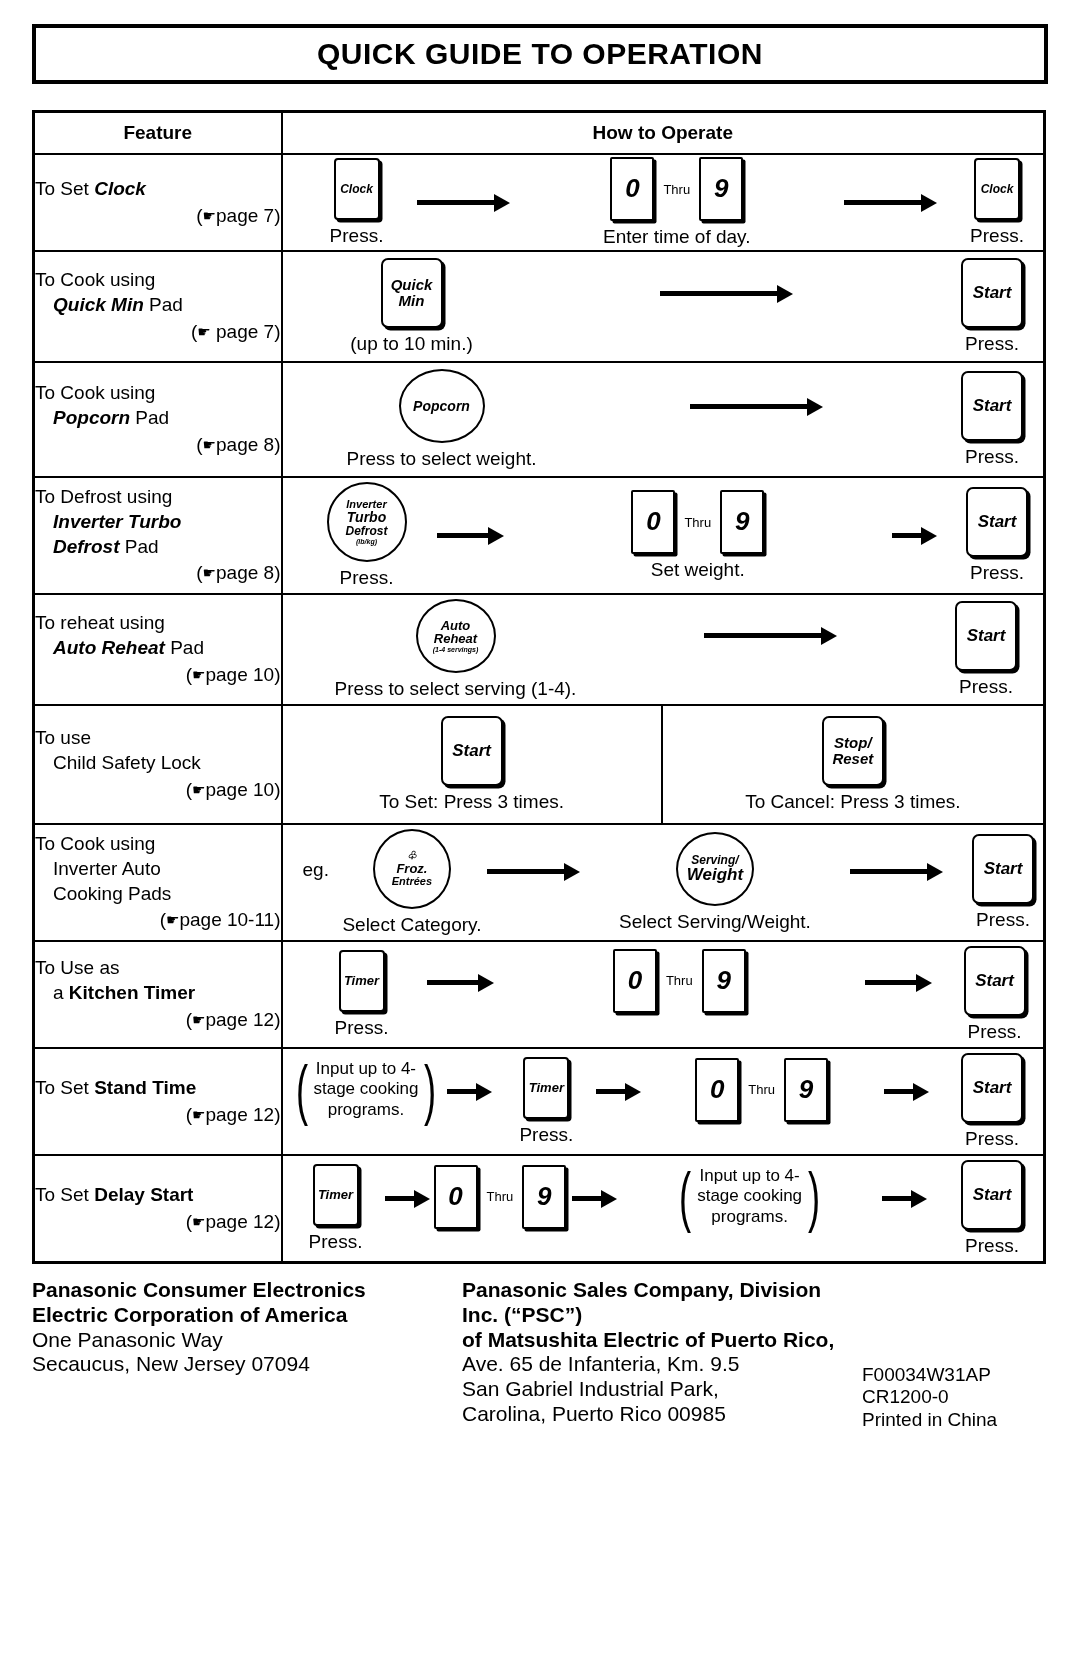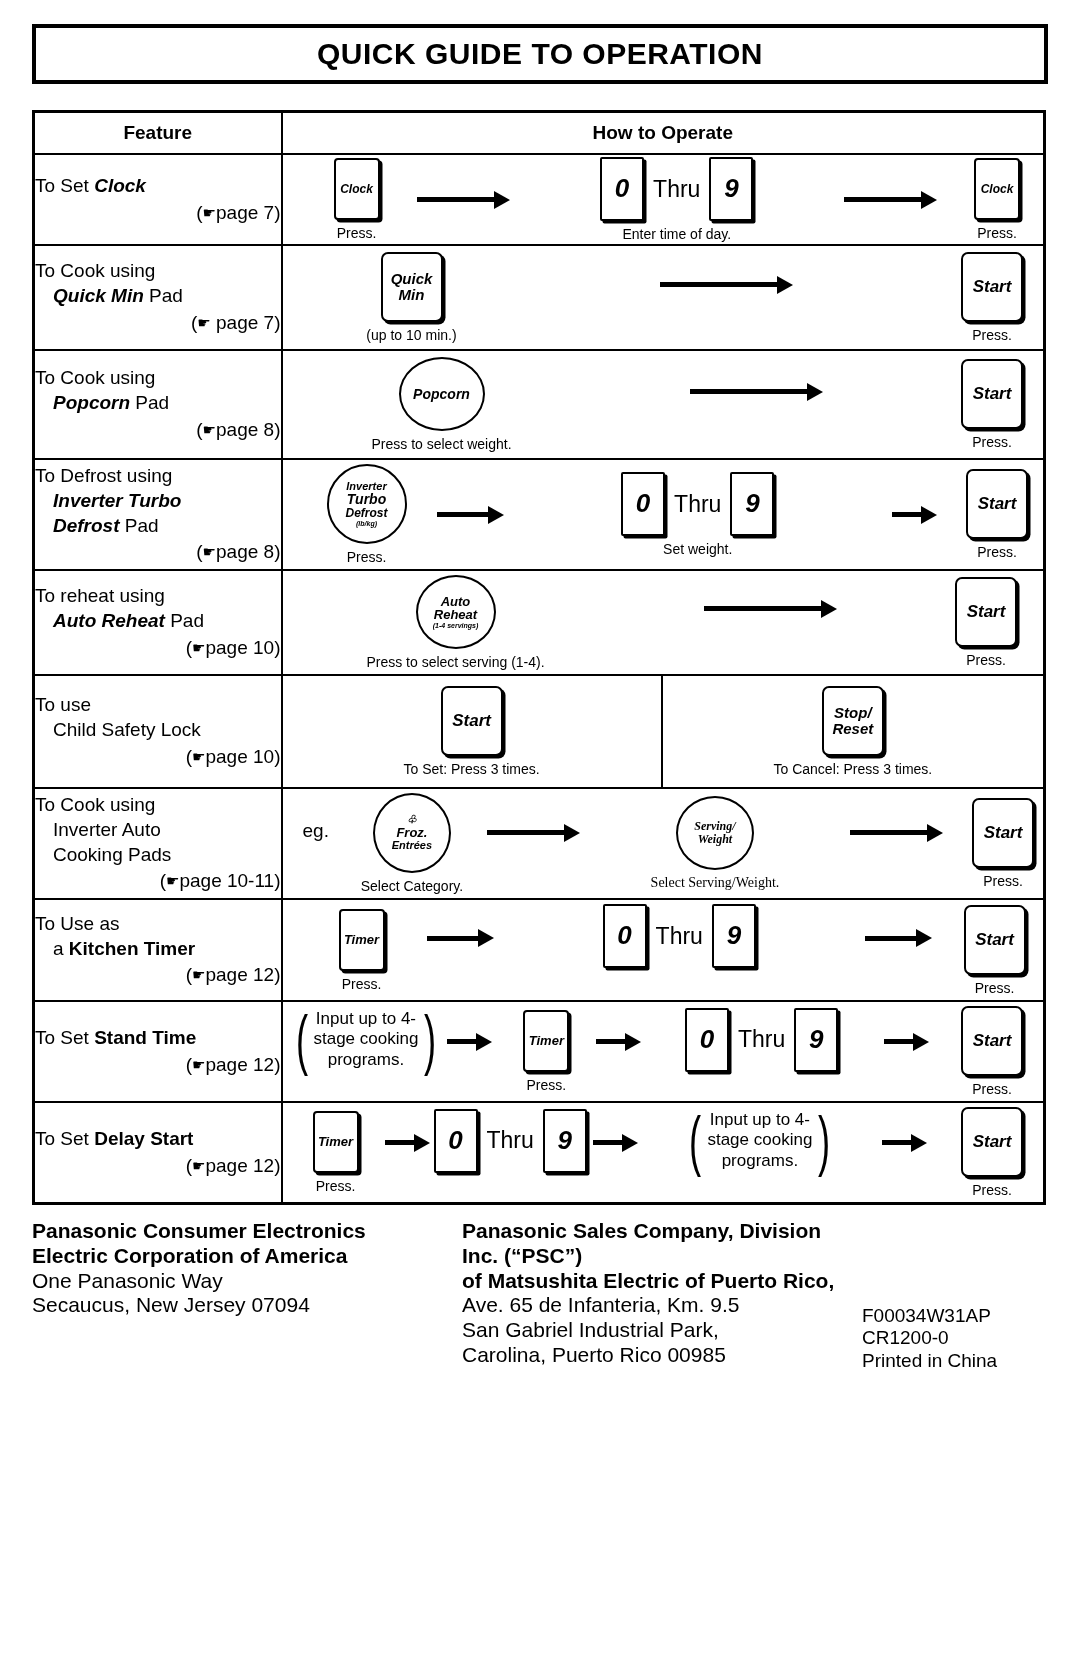--- a/index.html
+++ b/index.html
@@ -87,21 +87,21 @@
     justify-content: flex-start;
     width: 100%;
   }
   .op-col {
     display: flex;
     flex-direction: column;
     align-items: center;
     justify-content: center;
   }
   .cap {
-    font-size: 14px;
+    font-size: 19px;
     margin-top: 5px;
     white-space: nowrap;
   }
 
   
   .pad {
     border: 2.5px solid #000;
     border-radius: 7px;
     background: #fff;
     display: flex;
@@ -168,21 +168,21 @@
     border-bottom: 9px solid transparent;
     border-left: 16px solid #000;
     margin-left: -1px;
   }
   .a-long  .shaft { width: 78px; }
   .a-mid   .shaft { width: 52px; }
   .a-short .shaft { width: 30px; }
   .a-xlong .shaft { width: 118px; }
 
   .thru {
-    font-size: 23px;
+    font-size: 13px;
     padding: 0 9px;
     white-space: nowrap;
   }
 
   
   .brace-group {
     display: flex;
     align-items: center;
     font-size: 17px;
     line-height: 1.2;
@@ -447,24 +447,24 @@
               <div style="font-size:11px;">Entrées</div>
             </div>
             <div class="cap">Select Category.</div>
           </div>
           <div style="padding-bottom:26px;">
             <div class="arrow a-long">
                   <span class="shaft"></span>
                   <span class="head"></span>
                 </div>
           </div>
-          <div class="op-col" style="flex:1;font-family:Liberation Serif, serif;">
+          <div class="op-col" style="flex:1;">
             <div class="pad-round round-serving">
               <div style="font-size:12px;">Serving/</div>
-              <div style="font-size:12px;">Weight</div>
+              <div style="font-size:17px;">Weight</div>
             </div>
             <div class="cap">Select Serving/Weight.</div>
           </div>
           <div style="padding-bottom:26px;">
             <div class="arrow a-long">
                   <span class="shaft"></span>
                   <span class="head"></span>
                 </div>
           </div>
           <div class="op-col" style="width:120px;">

